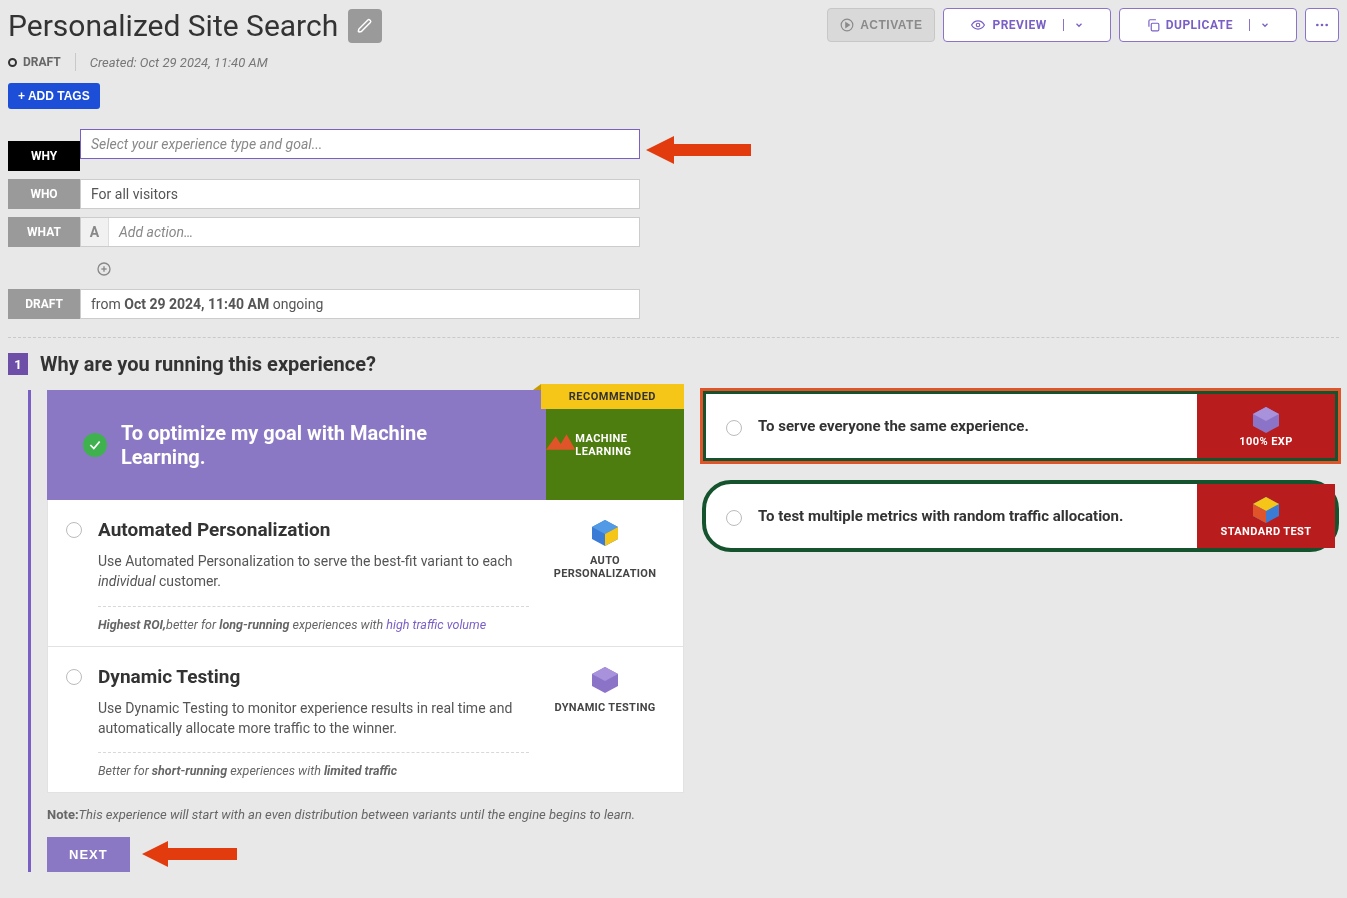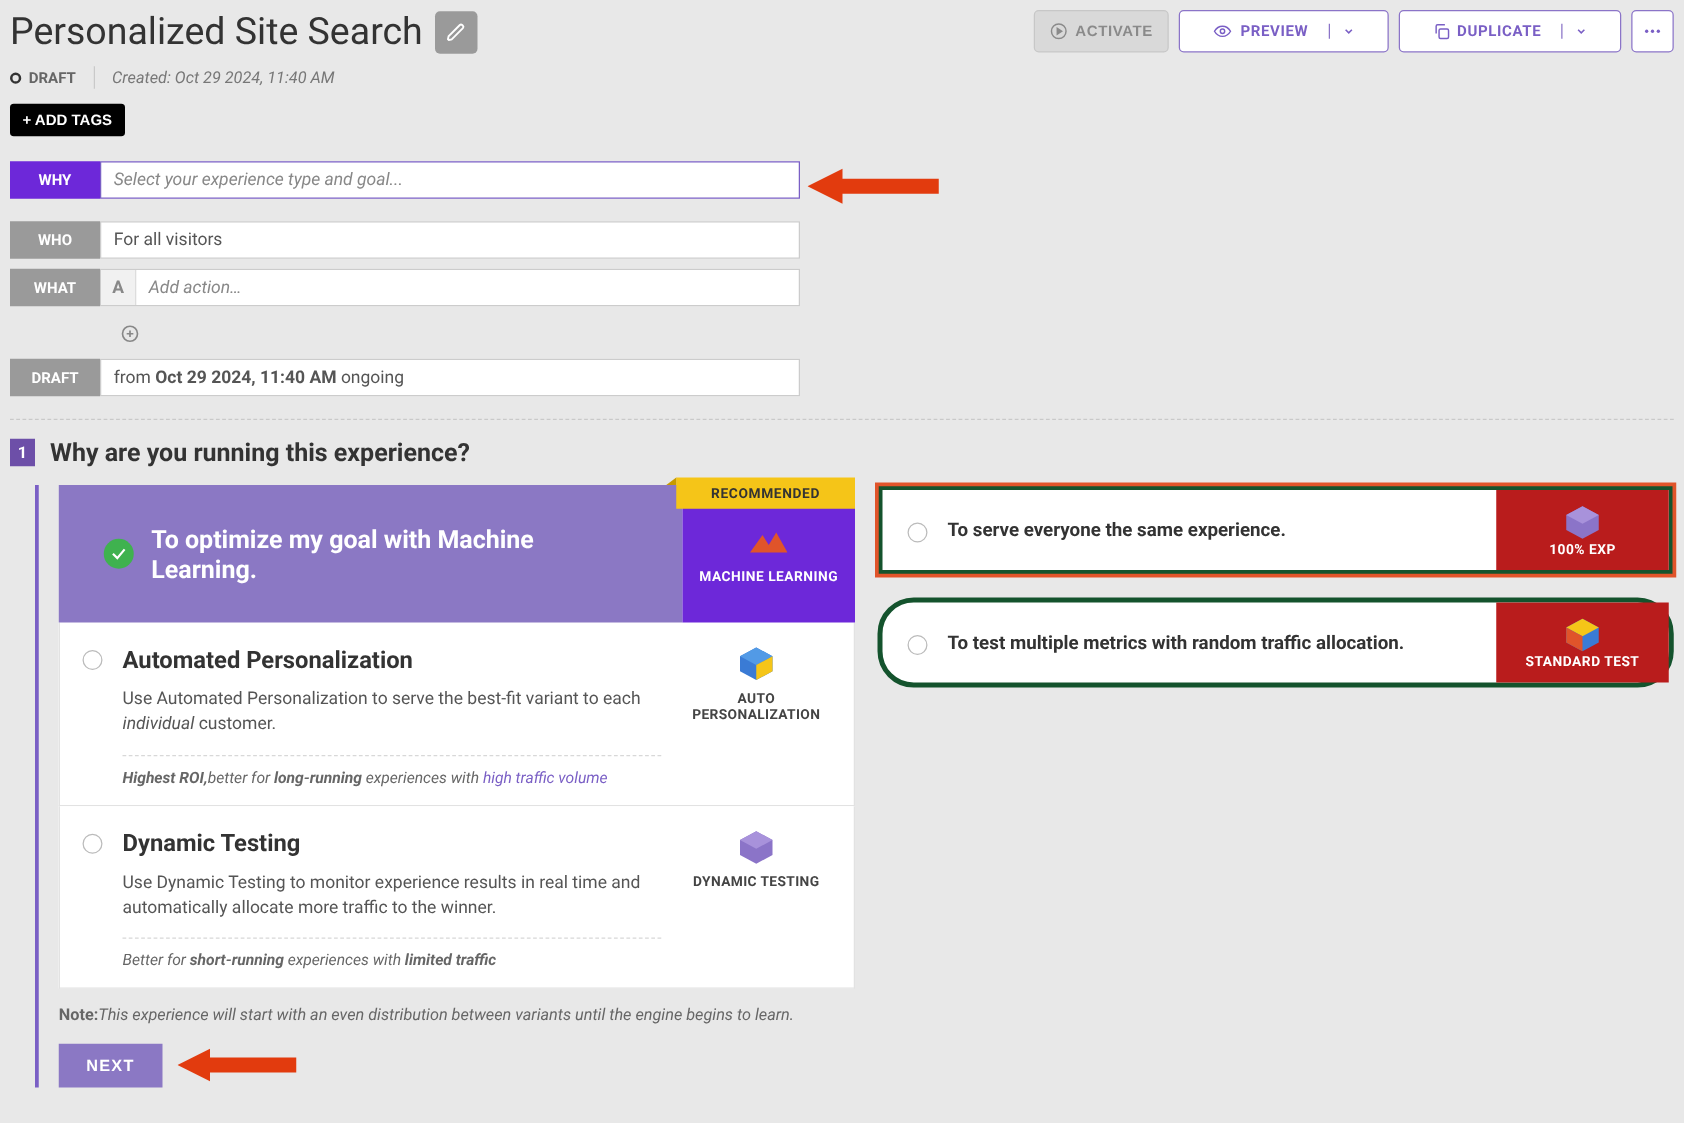--- a/index.html
+++ b/index.html
@@ -19,26 +19,26 @@
   .btn.disabled { background:#d9d9d9; border-color:#c7c7c7; color:#8a8a8a; cursor:default; }
   .btn.icon-split { padding:16px; }
   .btn .seg { padding:6px 10px; display:flex; align-items:center; height:100%; }
   .btn .seg + .seg { border-left:1px solid #8b74c8; }
   .btn.more { width:34px; justify-content:center; padding:0; }
   .subhdr { display:flex; align-items:center; gap:14px; margin-top:10px; }
   .status-pill { display:flex; align-items:center; gap:6px; font-size:12px; font-weight:700; color:#666; }
   .status-dot { width:9px; height:9px; border:2px solid #333; border-radius:50%; }
   .sub-sep { width:1px; height:18px; background:#c9c9c9; }
   .created { font-size:13px; font-style:italic; color:#777; }
-  .tagbtn { margin-top:12px; background:#000000; color:#fff; border:none; padding:6px 10px; font-size:12px; font-weight:700; border-radius:3px; cursor:pointer; }
+  .tagbtn { margin-top:12px; background:#1d4ed8; color:#fff; border:none; padding:6px 10px; font-size:12px; font-weight:700; border-radius:3px; cursor:pointer; }
 
   .builder { margin-top:20px; }
   .b-row { display:flex; margin-bottom:8px; }
   .b-label { width:72px; background:#9a9a9a; color:#fff; font-size:12px; font-weight:700; display:flex; align-items:center; justify-content:center; height:30px; }
-  .b-label.active { background:#6d28d9; }
+  .b-label.active { background:#000000;margin-top:12px; }
   .b-field { flex:0 0 560px; background:#fff; border:1px solid #ccc; height:30px; display:flex; align-items:center; padding:0 10px; color:#555; font-size:14px; }
   .b-field.active { border:1px solid #7a5fc5; }
   .b-field.placeholder { font-style:italic; color:#888; }
   .b-field .prefix { width:28px; margin-left:-10px; height:100%; display:flex; align-items:center; justify-content:center; background:#f1f1f1; border-right:1px solid #ddd; color:#888; font-weight:700; margin-right:10px; font-style:normal;}
   .b-add-row { display:flex; }
   .b-add { width:72px; }
   .b-add-icon { margin-left:8px; color:#888; height:28px; display:flex; align-items:center; }
 
   .divider { border:none; border-top:1px dashed #c9c9c9; margin:18px 0 14px; }
 
@@ -50,21 +50,21 @@
 
   .cols { display:flex; gap:18px; align-items:flex-start; }
   .col { flex:1; }
 
   .card { background:#fff; border:1px solid #d9d9d9; position:relative; }
   .card.primary .banner {
     background:#8b78c4; color:#fff; padding:30px 36px; display:flex; align-items:center; gap:14px; font-size:20px; font-weight:700;
   }
   .card.primary { border:none; }
   .check-circle { width:24px; height:24px; background:#3fb24f; border-radius:50%; display:flex; align-items:center; justify-content:center; color:#fff; flex-shrink:0; }
-  .ml-badge { position:absolute; right:0; top:0; bottom:0; width:138px; background:#6d28d9; color:#fff; display:flex; flex-direction:column; align-items:center; justify-content:center; font-size:11px; font-weight:700; letter-spacing:0.4px; }
+  .ml-badge { position:absolute; right:0; top:0; bottom:0; width:138px; background:#4d7c0f; color:#fff; display:flex; align-items:center; justify-content:flex-end; font-size:11px; font-weight:700; letter-spacing:0.4px; }
   .ml-badge .cube { margin-bottom:6px; }
   .reco-tag { position:absolute; top:-6px; right:0; background:#f5c518; color:#333; font-size:11px; font-weight:700; padding:6px 28px; letter-spacing:0.5px; z-index:2;}
   .reco-tag::before { content:''; position:absolute; left:-8px; top:0; width:0; height:0; border-right:8px solid #c79a00; border-top:6px solid transparent; }
 
   .card.primary .banner-wrap { position:relative; display:flex; }
   .card.primary .banner { flex:1; margin-right:138px; min-height:110px; }
 
   .opt { background:#fff; border:1px solid #e2e2e2; border-top:none; padding:18px 18px 14px 18px; display:flex; align-items:flex-start; gap:16px; }
   .opt:first-of-type { border-top:1px solid #e2e2e2; }
   .radio { width:16px; height:16px; border:1px solid #bbb; border-radius:50%; margin-top:4px; flex-shrink:0; }

